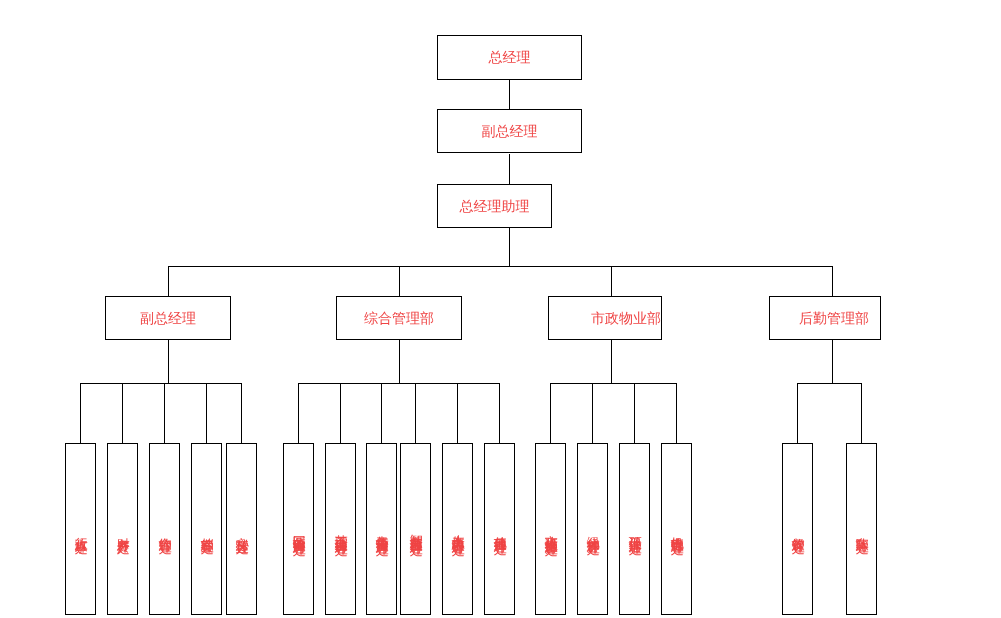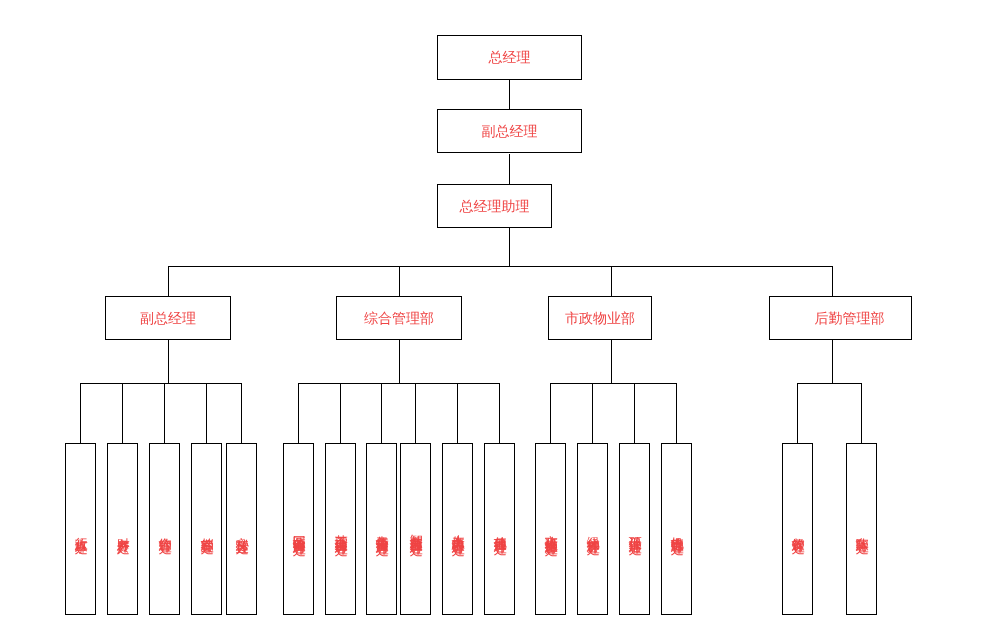--- a/index.html
+++ b/index.html
@@ -98,24 +98,24 @@
     </div>
     <div class="node" style="left: 437px; top: 184px; width: 115px; height: 44px; background: rgb(255, 255, 255);">
       <span>总经理助理</span>
     </div>
     <div class="node" style="left: 105px; top: 296px; width: 126px; height: 44px; background: rgb(255, 255, 255);">
       <span>副总经理</span>
     </div>
     <div class="node" style="left: 336px; top: 296px; width: 126px; height: 44px; background: rgb(255, 255, 255);">
       <span>综合管理部</span>
     </div>
-    <div class="node" style="left: 548px; top: 296px; width: 104px; height: 44px; background: rgb(255, 255, 255);">
+    <div class="node" style="left: 548px; top: 296px; width: 114px; height: 44px; background: rgb(255, 255, 255); justify-content: flex-end;">
       <span>市政物业部</span>
     </div>
-    <div class="node" style="left: 769px; top: 296px; width: 143px; height: 44px; background: rgb(255, 255, 255); padding-left: 18px;">
+    <div class="node" style="left: 769px; top: 296px; width: 112px; height: 44px; background: rgb(255, 255, 255); padding-left: 18px;">
       <span>后勤管理部</span>
     </div>
     <div class="node vertical" style="left: 65px; top: 443px; width: 31px; height: 172px; background: rgb(255, 255, 255);">
       <span>行政人事处</span>
     </div>
     <div class="node vertical" style="left: 107px; top: 443px; width: 31px; height: 172px; background: rgb(255, 255, 255);">
       <span>财务资产处</span>
     </div>
     <div class="node vertical" style="left: 149px; top: 443px; width: 31px; height: 172px; background: rgb(255, 255, 255);">
       <span>合约管理处</span>

